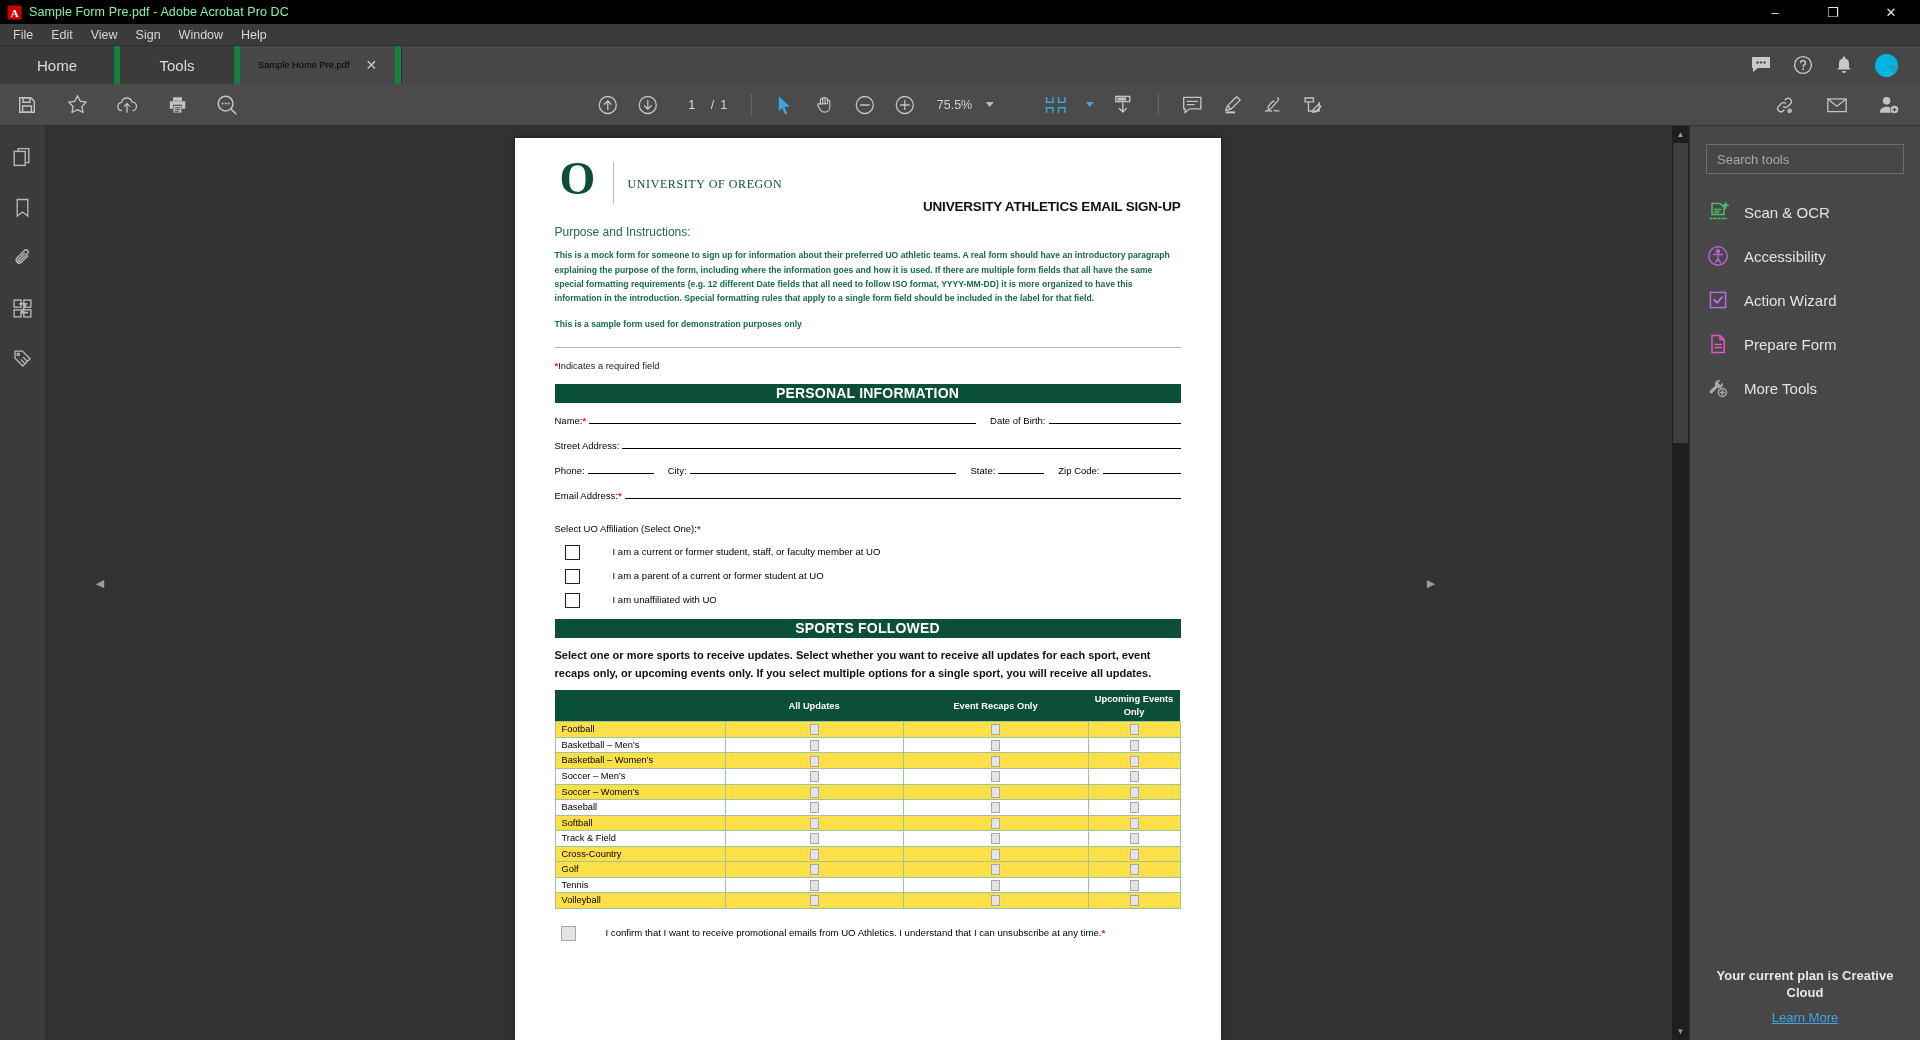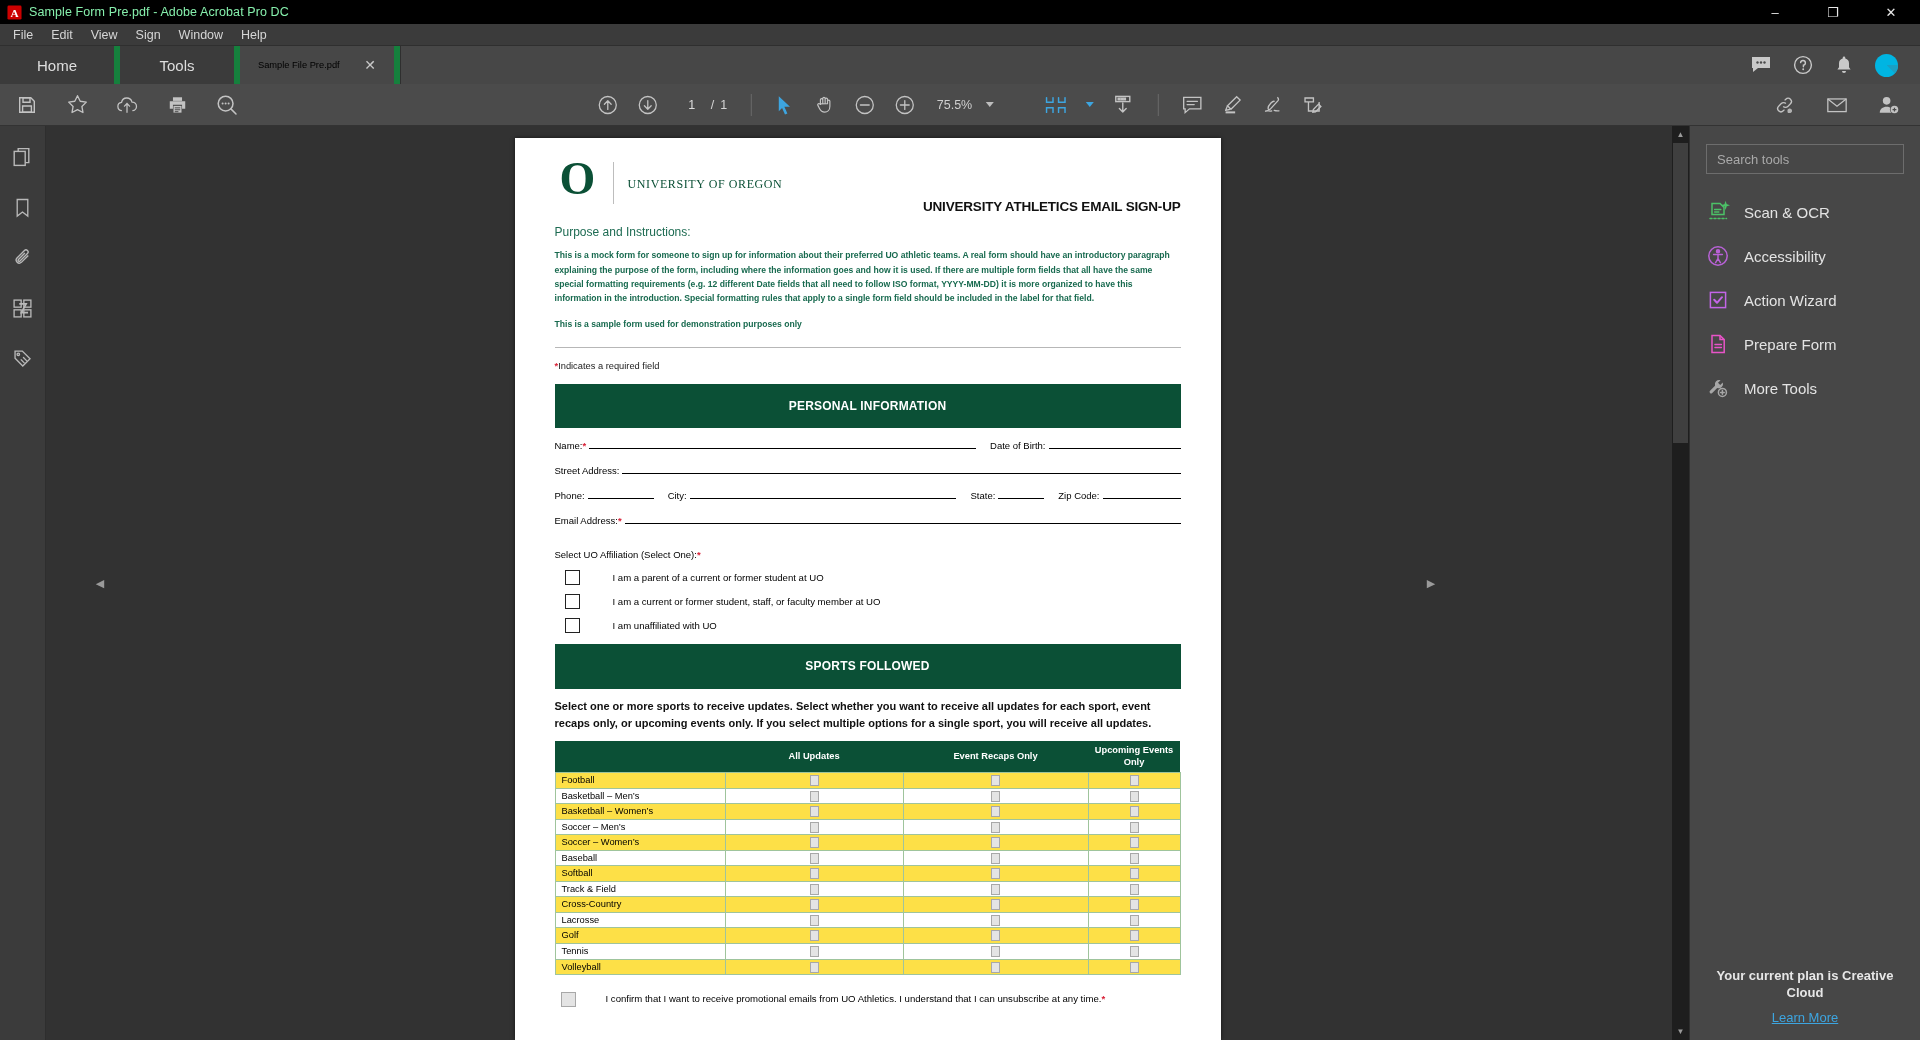--- a/index.html
+++ b/index.html
@@ -184,22 +184,22 @@
     font-size: 13.5px; font-weight: bold; color: #111; text-align: right;
     margin-top: -8px; margin-bottom: 8px; letter-spacing: -.2px;
   }
   .purpose { color: #1d6b52; font-size: 12px; margin: 4px 0 8px 0; }
   .intro { color: #186a4f; font-size: 8.6px; line-height: 1.65; font-weight: bold; }
   .intro2 { color: #186a4f; font-size: 8.6px; font-weight: bold; margin-top: 14px; }
   .hr { border: none; border-top: 1px solid #b7b7b7; margin: 16px 0 12px 0; }
   .reqnote { font-size: 9.3px; color: #222; margin-bottom: 12px; }
   .ast { color: #d81f35; font-weight: bold; }
   .secbar {
-    background: #0b5036; color: #fff; font-size: 12px; font-weight: bold;
-    text-align: center; padding: 14px 0; letter-spacing: .2px;
+    background: #0b5036; color: #fff; font-size: 14px; font-weight: bold;
+    text-align: center; padding: 0 0; letter-spacing: .2px;
   }
   .frow { display: flex; align-items: baseline; margin-top: 10px; font-size: 9.5px; }
   .flabel { white-space: nowrap; }
   .fline { border-bottom: 1px solid #000; flex: 1; height: 11px; margin-left: 3px; }
   .fline.fixed-dob { flex: none; width: 132px; }
   .fline.fixed-phone { flex: none; width: 66px; }
   .fline.fixed-state { flex: none; width: 46px; }
   .fline.fixed-zip { flex: none; width: 78px; }
   .gap { width: 14px; flex: none; }
   .affil-label { font-size: 9.5px; margin-top: 21px; }
@@ -262,21 +262,21 @@
   </div>
 
   <div class="tabstrip">
     <div class="tab active" style="background:#3b3b3b;">
       <span>Home</span>
     </div>
     <div class="tab active" style="background:#3b3b3b;">
       <span>Tools</span>
     </div>
     <div class="tab doc">
-      <span>Sample File Pre.pdf</span>
+      <span>Sample Home Pre.pdf</span>
       <span class="closex">✕</span>
     </div>
     <div class="filler"></div>
     <div class="tabright">
       <span class="ic">
         <svg width="20" height="18" viewBox="0 0 20 18" fill="currentColor">
           <path d="M1 1h18v11H7l-5 4v-4H1z"></path>
           <circle cx="6.5" cy="6.5" r="1.2" fill="#4b4b4b"></circle>
           <circle cx="10" cy="6.5" r="1.2" fill="#4b4b4b"></circle>
           <circle cx="13.5" cy="6.5" r="1.2" fill="#4b4b4b"></circle>
@@ -553,25 +553,25 @@
               <span class="ast">*</span>
             <span class="fline"></span>
           </div>
 
           <div class="affil-label">
             <span>Select UO Affiliation (Select One):</span><span class="ast">*</span>
           </div>
 
           <div class="chkrow">
             <span class="bigchk"></span>
-            <span class="chktext">I am a parent of a current or former student at UO</span>
+            <span class="chktext">I am a current or former student, staff, or faculty member at UO</span>
           </div>
           <div class="chkrow">
             <span class="bigchk"></span>
-            <span class="chktext">I am a current or former student, staff, or faculty member at UO</span>
+            <span class="chktext">I am a parent of a current or former student at UO</span>
           </div>
           <div class="chkrow">
             <span class="bigchk"></span>
             <span class="chktext">I am unaffiliated with UO</span>
           </div>
 
           <div class="secbar" style="margin-top:11px;">SPORTS FOLLOWED</div>
 
           <div class="sportnote">Select one or more sports to receive updates. Select whether you want to receive all updates for each sport, event recaps only, or upcoming events only. If you select multiple options for a single sport, you will receive all updates.</div>
 
@@ -632,26 +632,20 @@
                   <td class="cellchk"><span class="smallchk"></span></td>
                   <td class="cellchk"><span class="smallchk"></span></td>
                   <td class="cellchk"><span class="smallchk"></span></td>
                 </tr>
                 <tr class="alt">
                   <td>Cross-Country</td>
                   <td class="cellchk"><span class="smallchk"></span></td>
                   <td class="cellchk"><span class="smallchk"></span></td>
                   <td class="cellchk"><span class="smallchk"></span></td>
                 </tr>
-                <tr>
-                  <td>Lacrosse</td>
-                  <td class="cellchk"><span class="smallchk"></span></td>
-                  <td class="cellchk"><span class="smallchk"></span></td>
-                  <td class="cellchk"><span class="smallchk"></span></td>
-                </tr>
                 <tr class="alt">
                   <td>Golf</td>
                   <td class="cellchk"><span class="smallchk"></span></td>
                   <td class="cellchk"><span class="smallchk"></span></td>
                   <td class="cellchk"><span class="smallchk"></span></td>
                 </tr>
                 <tr>
                   <td>Tennis</td>
                   <td class="cellchk"><span class="smallchk"></span></td>
                   <td class="cellchk"><span class="smallchk"></span></td>

